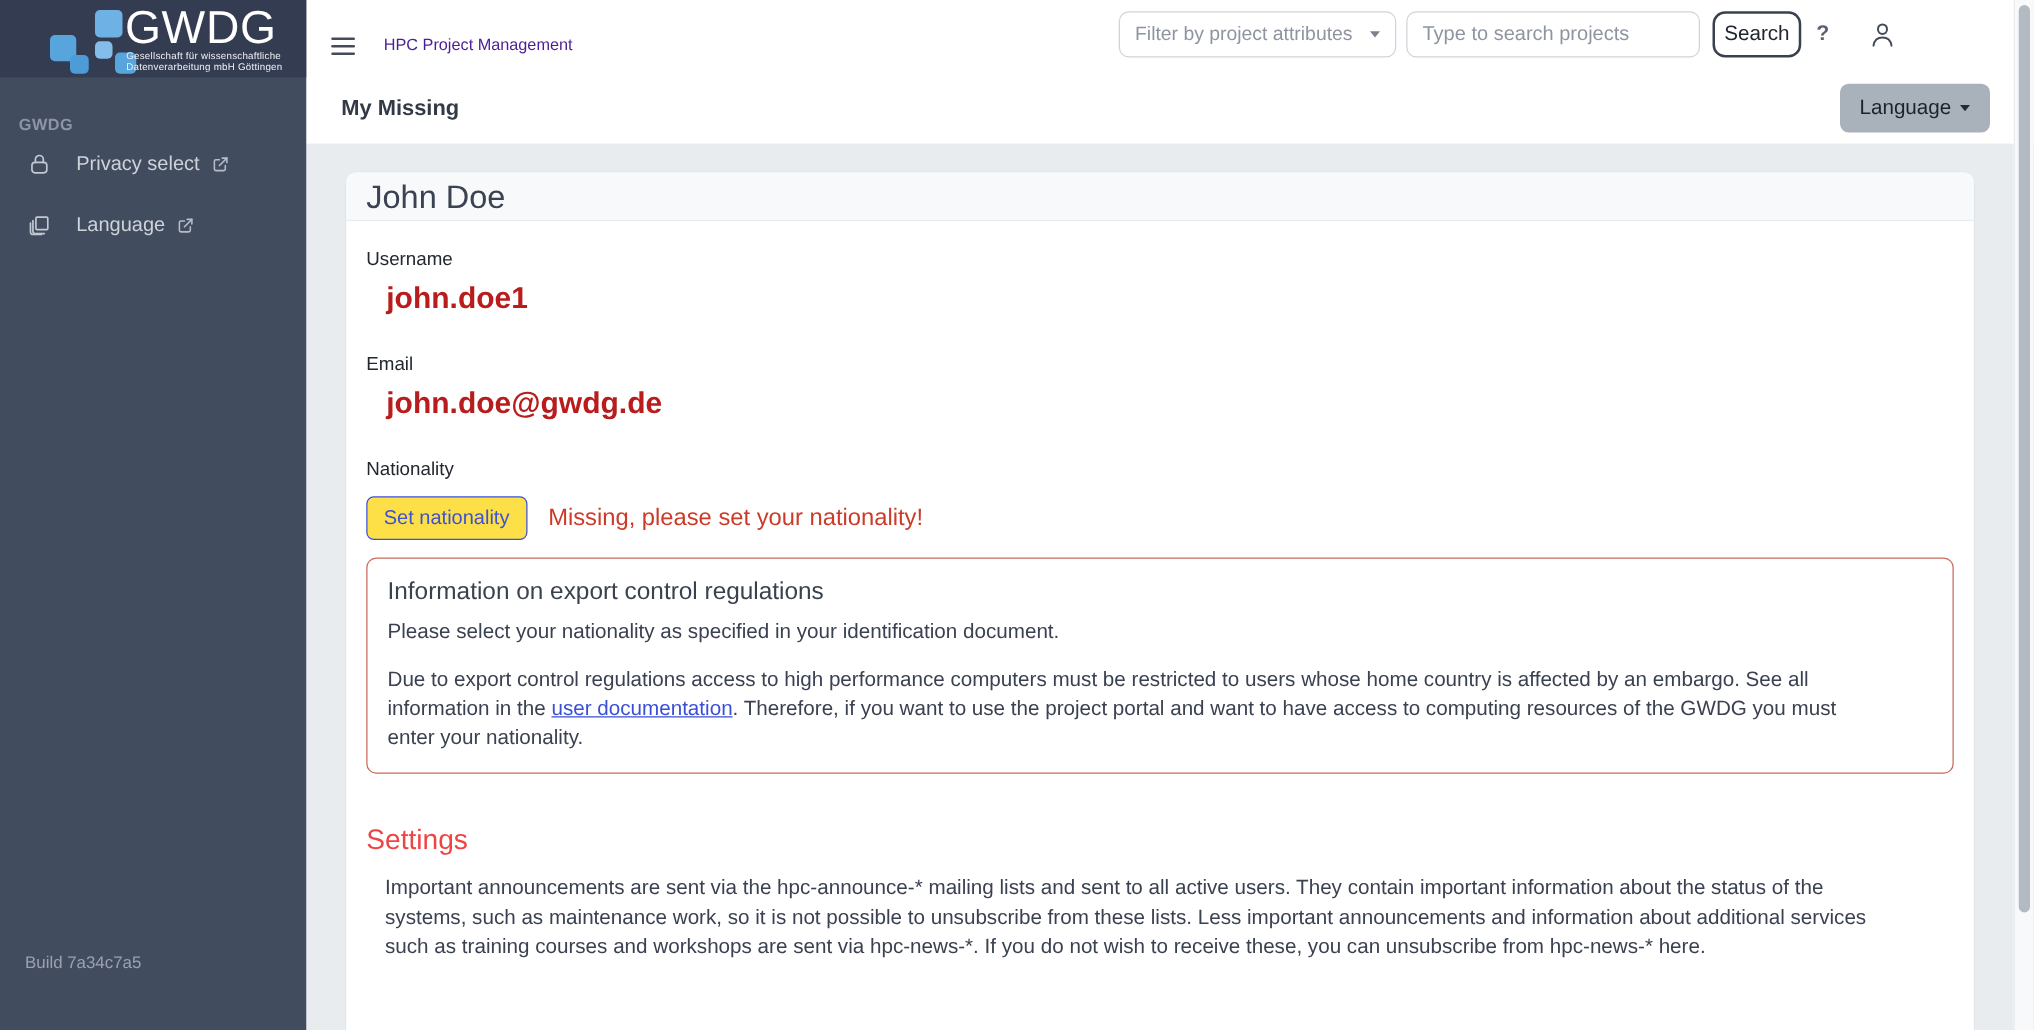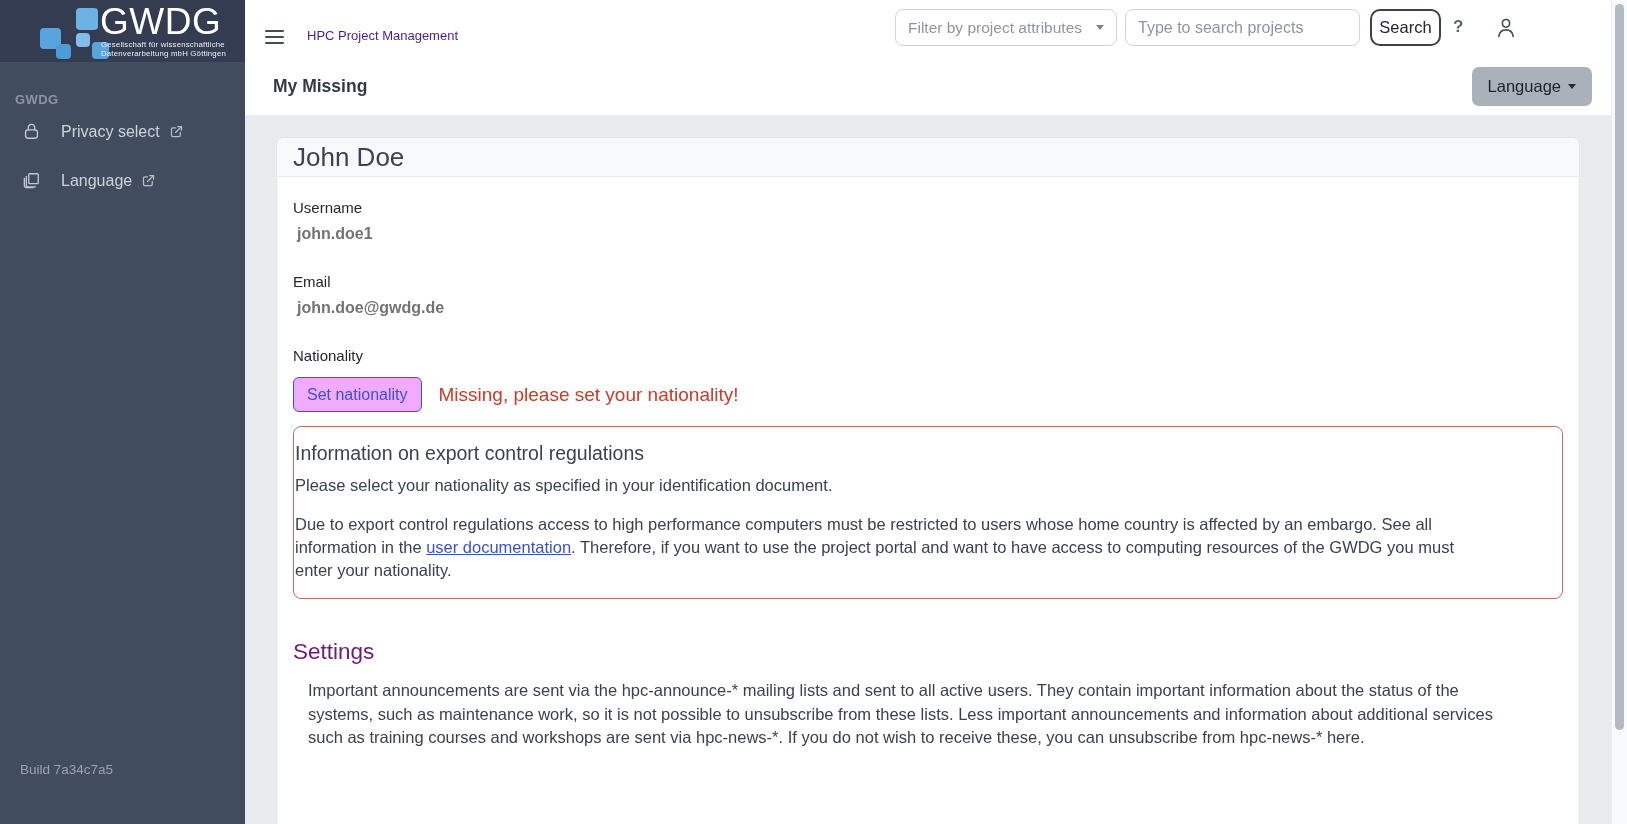--- a/index.html
+++ b/index.html
@@ -55,35 +55,35 @@
   
   .content { position:absolute; left:245px; top:115px; right:16px; bottom:0; background:#e9ecef; overflow:hidden; }
   .card { position:absolute; left:31px; right:31px; top:22px; bottom:-30px; background:#fff;
     border:1px solid #e2e6ea; border-radius:8px 8px 0 0; }
   .card-header { height:39px; background:#f8f9fa; border-bottom:1px solid #e7eaee; border-radius:8px 8px 0 0;
     display:flex; align-items:center; padding:0 16px; }
   .user-name { font-size:26px; font-weight:500; color:#3b4352; }
   .card-body { padding:22px 16px 16px; }
 
   .field-label { font-size:15px; color:#23272f; margin:0 0 9px; }
-  .field-value { font-size:16px; font-weight:600; color:#737373; margin:0 4px 30px; }
+  .field-value { font-size:24px; font-weight:600; color:#b91c1c; margin:0 16px 30px; }
 
   .nat-row { display:flex; align-items:center; gap:17px; margin:13px 0 0; }
-  .set-nat-btn { background:#f0abfc; border:1px solid #3c51d6; color:#3c51d6; border-radius:6px; height:35px;
+  .set-nat-btn { background:#fde047; border:1px solid #3c51d6; color:#3c51d6; border-radius:6px; height:35px;
     padding:0 13px; font-size:16px; cursor:pointer; font-family:"Liberation Sans",sans-serif; }
   .nat-warning { font-size:19px; font-weight:400; color:#cc3b27; }
 
-  .info-box { border:1px solid #c96a5e; border-radius:8px; padding:15px 1px 16px; margin-top:14px; }
+  .info-box { border:1px solid #c96a5e; border-radius:8px; padding:15px 16px 16px; margin-top:14px; }
   .info-title { font-size:19.5px; font-weight:500; color:#3b424f; margin:0 0 9px; }
   .info-p { font-size:16.5px; line-height:23px; color:#3a4150; margin:0; max-width:1195px; }
   .info-p + .info-p { margin-top:16px; }
   .doc-link { color:#3a50d4; text-decoration:underline; cursor:pointer; }
 
   .settings { margin-top:40px; }
-  .settings-title { font-size:22.5px; font-weight:500; color:#701a75; margin:0 0 14px; }
+  .settings-title { font-size:22.5px; font-weight:500; color:#ef4444; margin:0 0 14px; }
   .settings-p { font-size:16.5px; line-height:23.5px; color:#3a4150; margin:0 0 0 15px; max-width:1200px; }
 
   
   .scrollbar { position:absolute; right:0; top:0; width:16px; height:824px; background:#f8f9fa; border-left:1px solid #ebedef; }
   .scroll-thumb { position:absolute; left:3px; top:4px; width:9px; height:726px; background:#b4bac1; border-radius:5px; }
 </style>
 </head>
 <body>
 
 <div class="screen">

